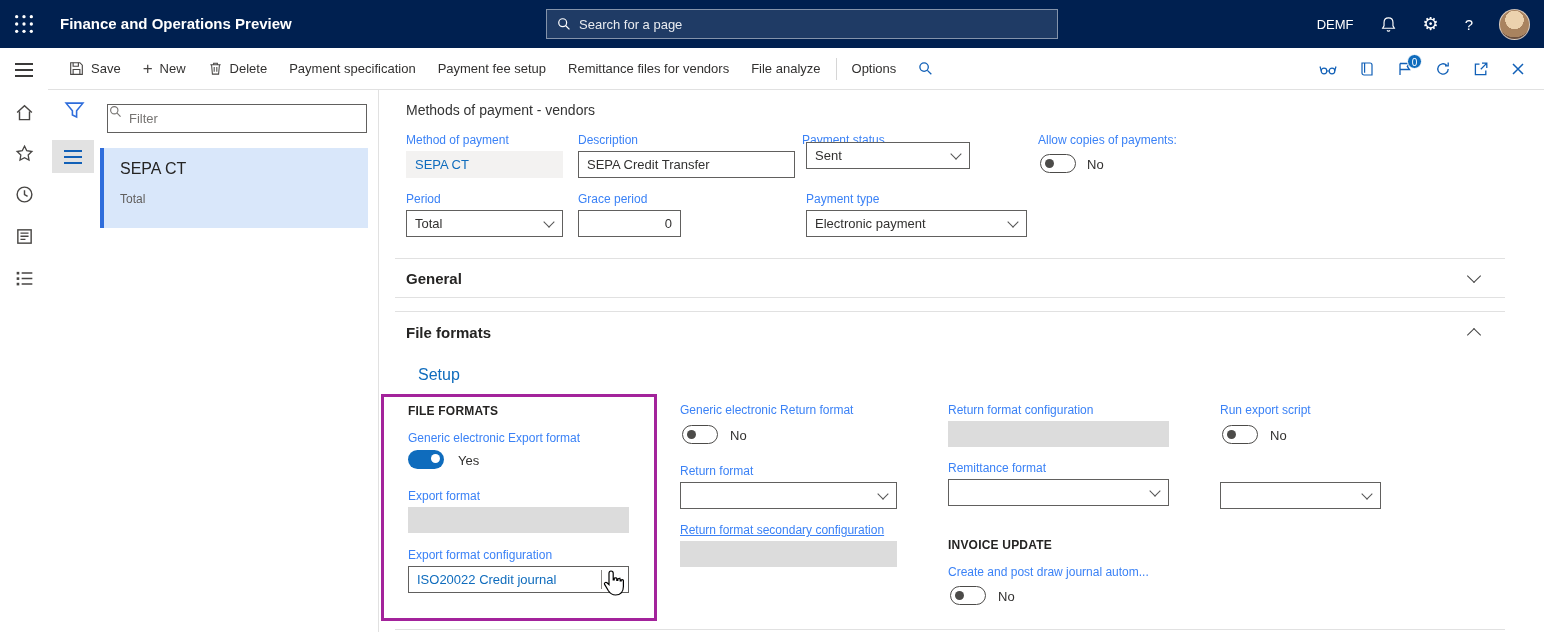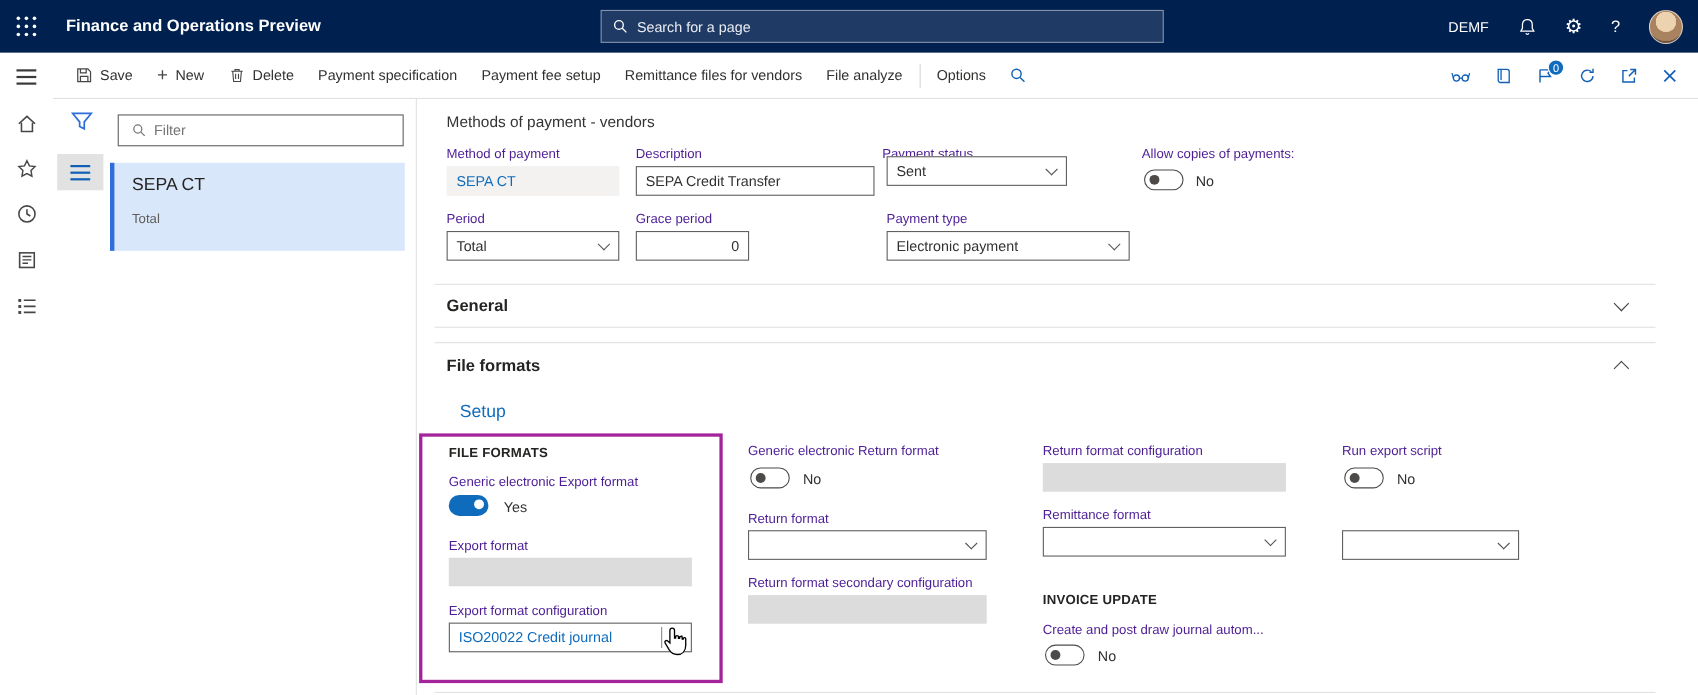--- a/index.html
+++ b/index.html
@@ -42,35 +42,35 @@
 
   
   .rail { left:0; top:48px; width:48px; height:584px; background:#fff; }
   .rail-btn { position:absolute; left:14px; width:20px; height:20px; cursor:pointer; display:flex; align-items:center; justify-content:center; }
   .hamburger { display:flex; flex-direction:column; gap:4px; width:18px; }
   .hamburger span { height:2px; background:#3b3a39; }
 
   
   .vdivider { left:378px; top:90px; width:1px; height:542px; background:#e1e1e1; }
   .filter-box { left:107px; top:104px; width:260px; height:29px; border:1px solid #61605e; background:#fff;
-    display:flex; align-items:center; padding:0 12px; }
+    display:flex; padding:0 1px; }
   .filter-box input { flex:1; border:none; outline:none; font-size:13px; color:#323130; margin-left:7px;
     font-family:"Liberation Sans","DejaVu Sans",sans-serif; }
   .filter-box input::placeholder { color:#767472; }
   .list-toggle { left:52px; top:140px; width:42px; height:33px; background:#e2e2e2; display:flex; align-items:center;
     justify-content:center; cursor:pointer; }
   .lt-lines { display:flex; flex-direction:column; gap:4px; width:18px; }
   .lt-lines span { height:2px; background:#1160b7; }
   .list-item { left:100px; top:148px; width:268px; height:80px; background:#d9e7fa; border-left:4px solid #2f6ddb; cursor:pointer; }
   .li-title { position:absolute; left:16px; top:12px; font-size:16px; color:#252423; }
   .li-sub { position:absolute; left:16px; top:44px; font-size:12px; color:#605e5c; }
 
   
   .page-title { left:406px; top:102px; font-size:14px; color:#333; }
-  .flabel { position:absolute; font-size:12px; color:#4c1d95; white-space:nowrap; }
+  .flabel { position:absolute; font-size:12px; color:#3b82f6; white-space:nowrap; }
   .field { position:absolute; height:27px; font-size:13px; display:flex; align-items:center; }
   .readonly-link { background:#f3f2f1; color:#0f6cbd; padding:0 9px; cursor:pointer; }
   .textinput { border:1px solid #61605e; background:#fff; padding:0 8px; }
   .textinput input { width:100%; border:none; outline:none; font-size:13px; color:#323130; background:transparent;
     font-family:"Liberation Sans","DejaVu Sans",sans-serif; }
   .num input { text-align:right; }
   .combo { border:1px solid #61605e; background:#fff; padding:0 26px 0 8px; cursor:pointer; }
   .combo .chev { position:absolute; right:9px; top:50%; margin-top:-6px; }
   .combo .lookup-sep { position:absolute; right:26px; top:3px; bottom:3px; width:1px; background:#8a8886; }
   .combo-blue { color:#0f6cbd; }
@@ -360,21 +360,21 @@
   <span class="flabel" style="left:680px;top:403px;">Generic electronic Return format</span>
   <div class="toggle off" style="left:682px;top:425px;"></div>
   <span class="tgl-label" style="left:730px;top:428px;">No</span>
 
   <span class="flabel" style="left:680px;top:464px;">Return format</span>
   <div class="field combo" style="left:680px;top:482px;width:217px;">
     <span></span>
     <span class="chev"></span>
   </div>
 
-  <span class="flabel" style="left:680px;top:523px;">Return format secondary configuration</span>
+  <span class="flabel" style="left:680px;top:523px;text-decoration:underline;">Return format secondary configuration</span>
   <div class="disabledfield" style="left:680px;top:541px;width:217px;"></div>
 
   <span class="flabel" style="left:948px;top:403px;">Return format configuration</span>
   <div class="disabledfield" style="left:948px;top:421px;width:221px;"></div>
 
   <span class="flabel" style="left:948px;top:461px;">Remittance format</span>
   <div class="field combo" style="left:948px;top:479px;width:221px;">
     <span></span>
     <span class="chev"></span>
   </div>

